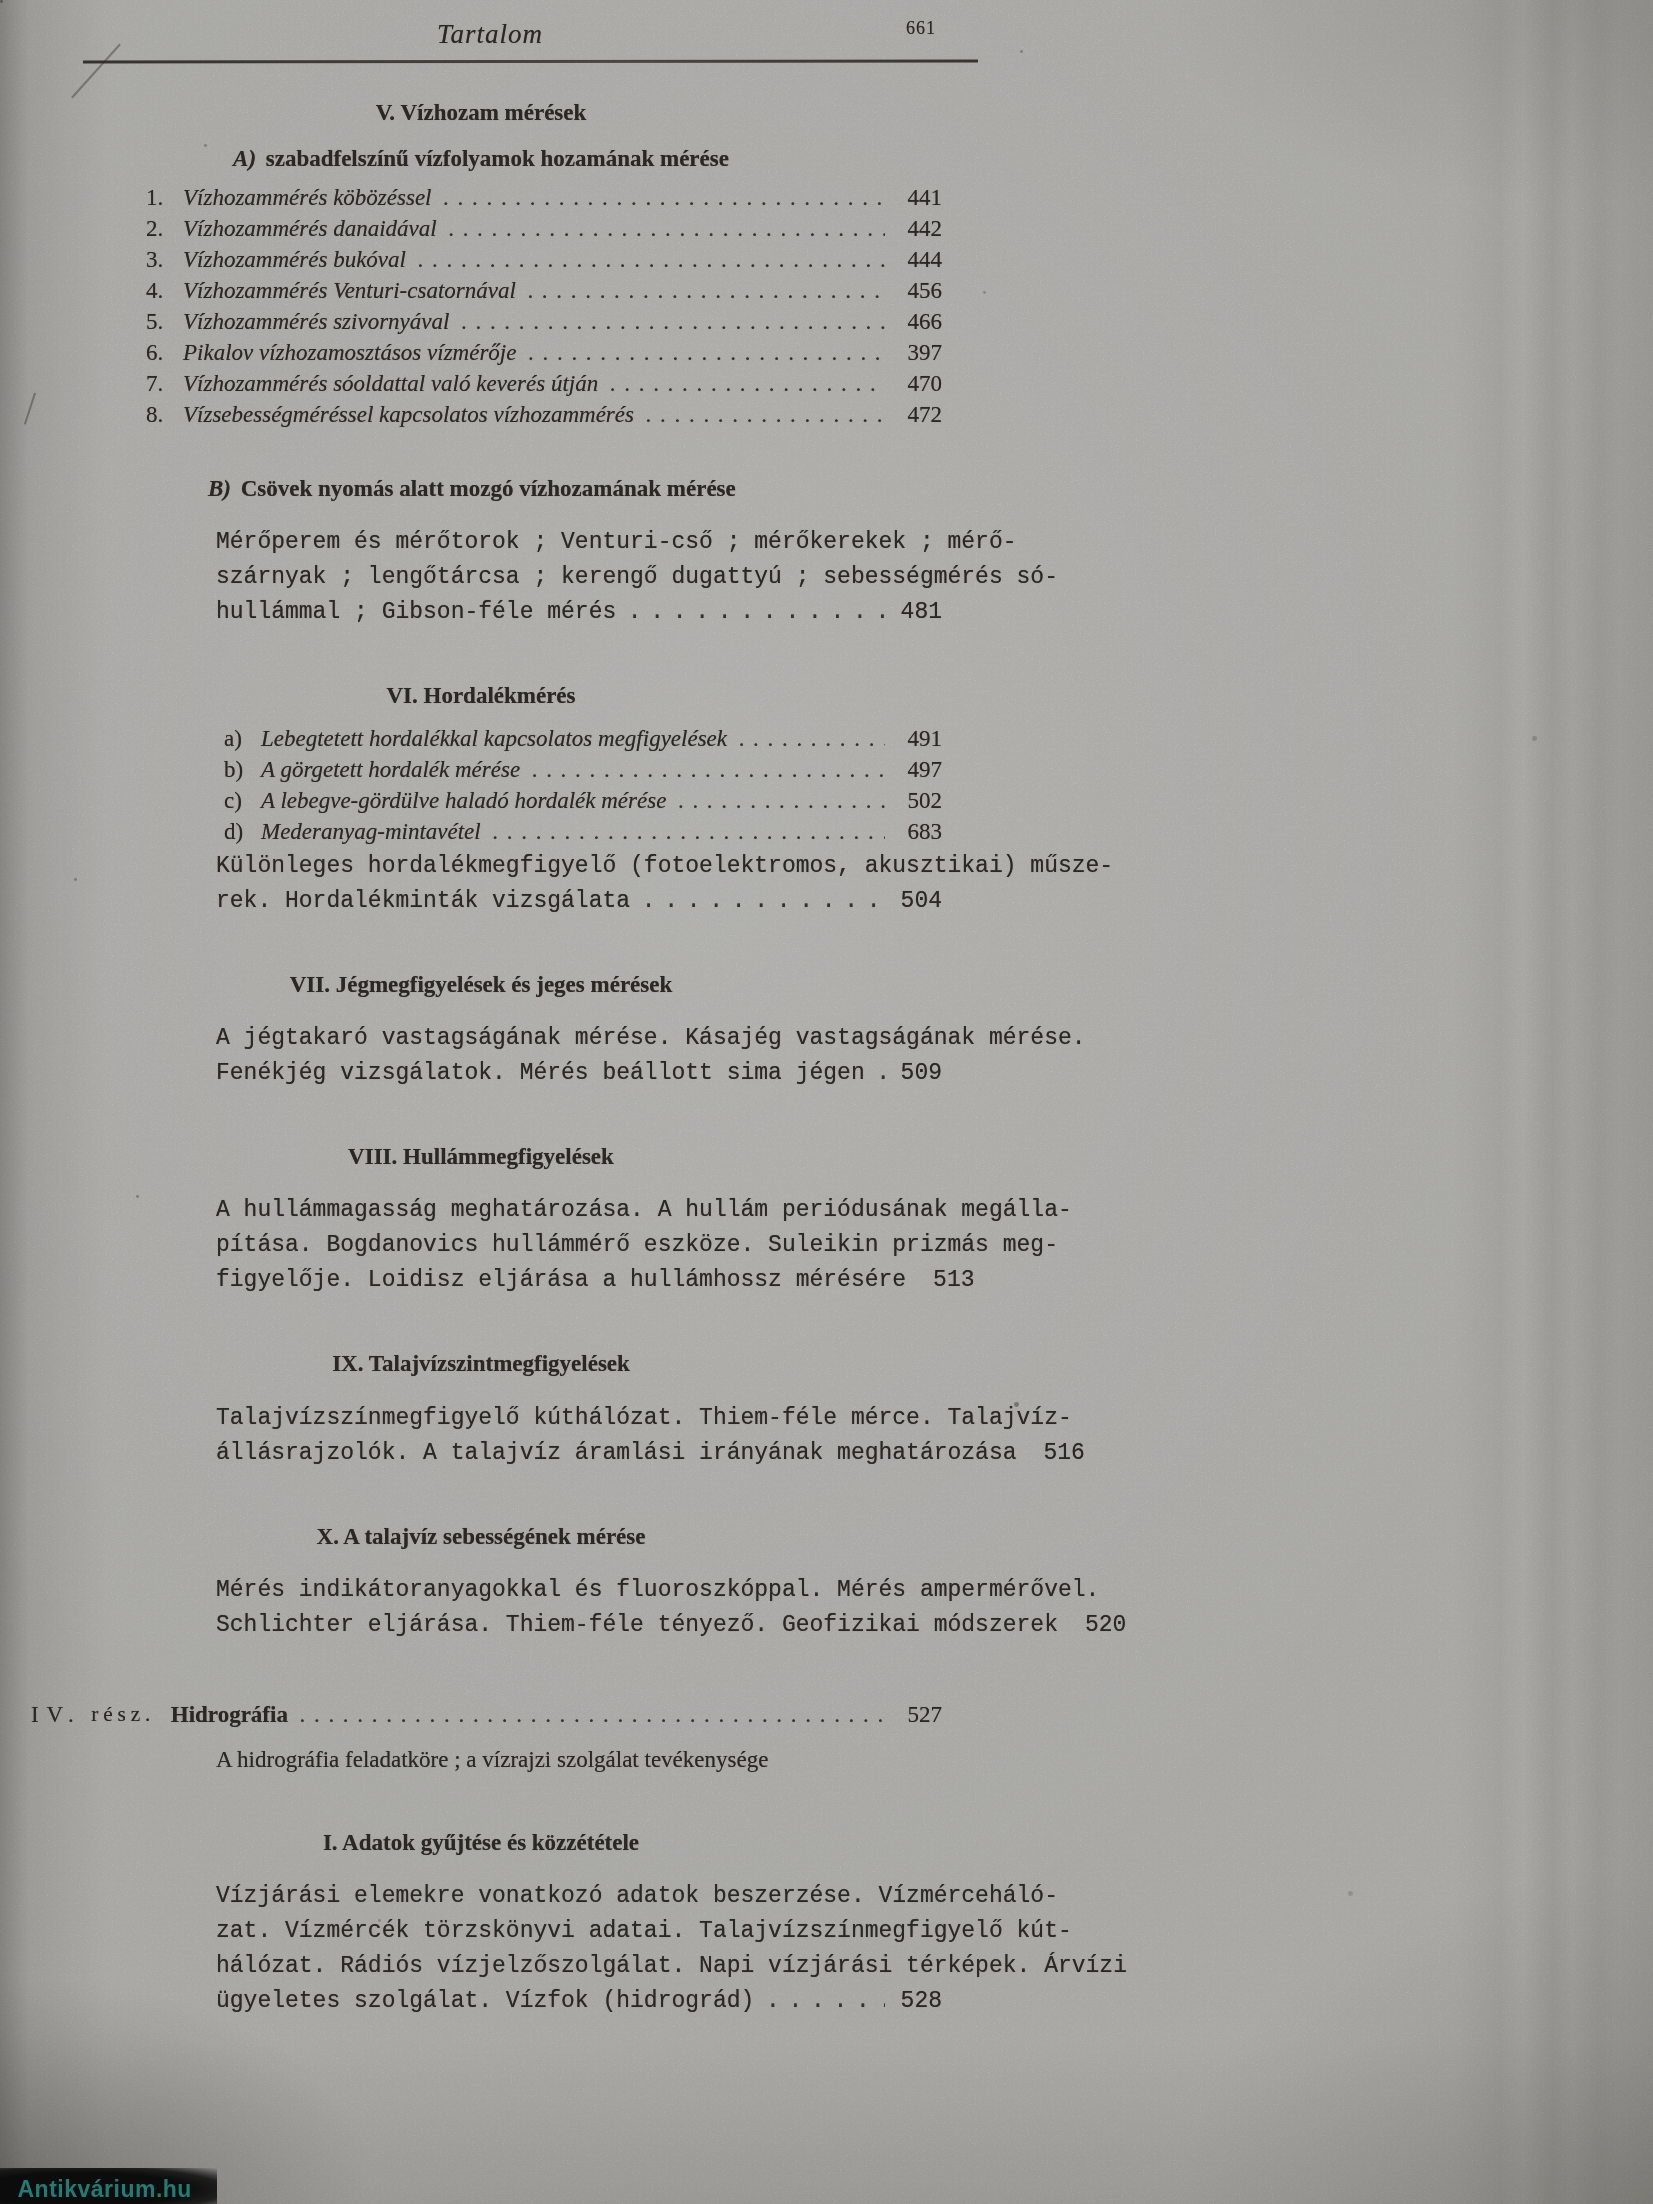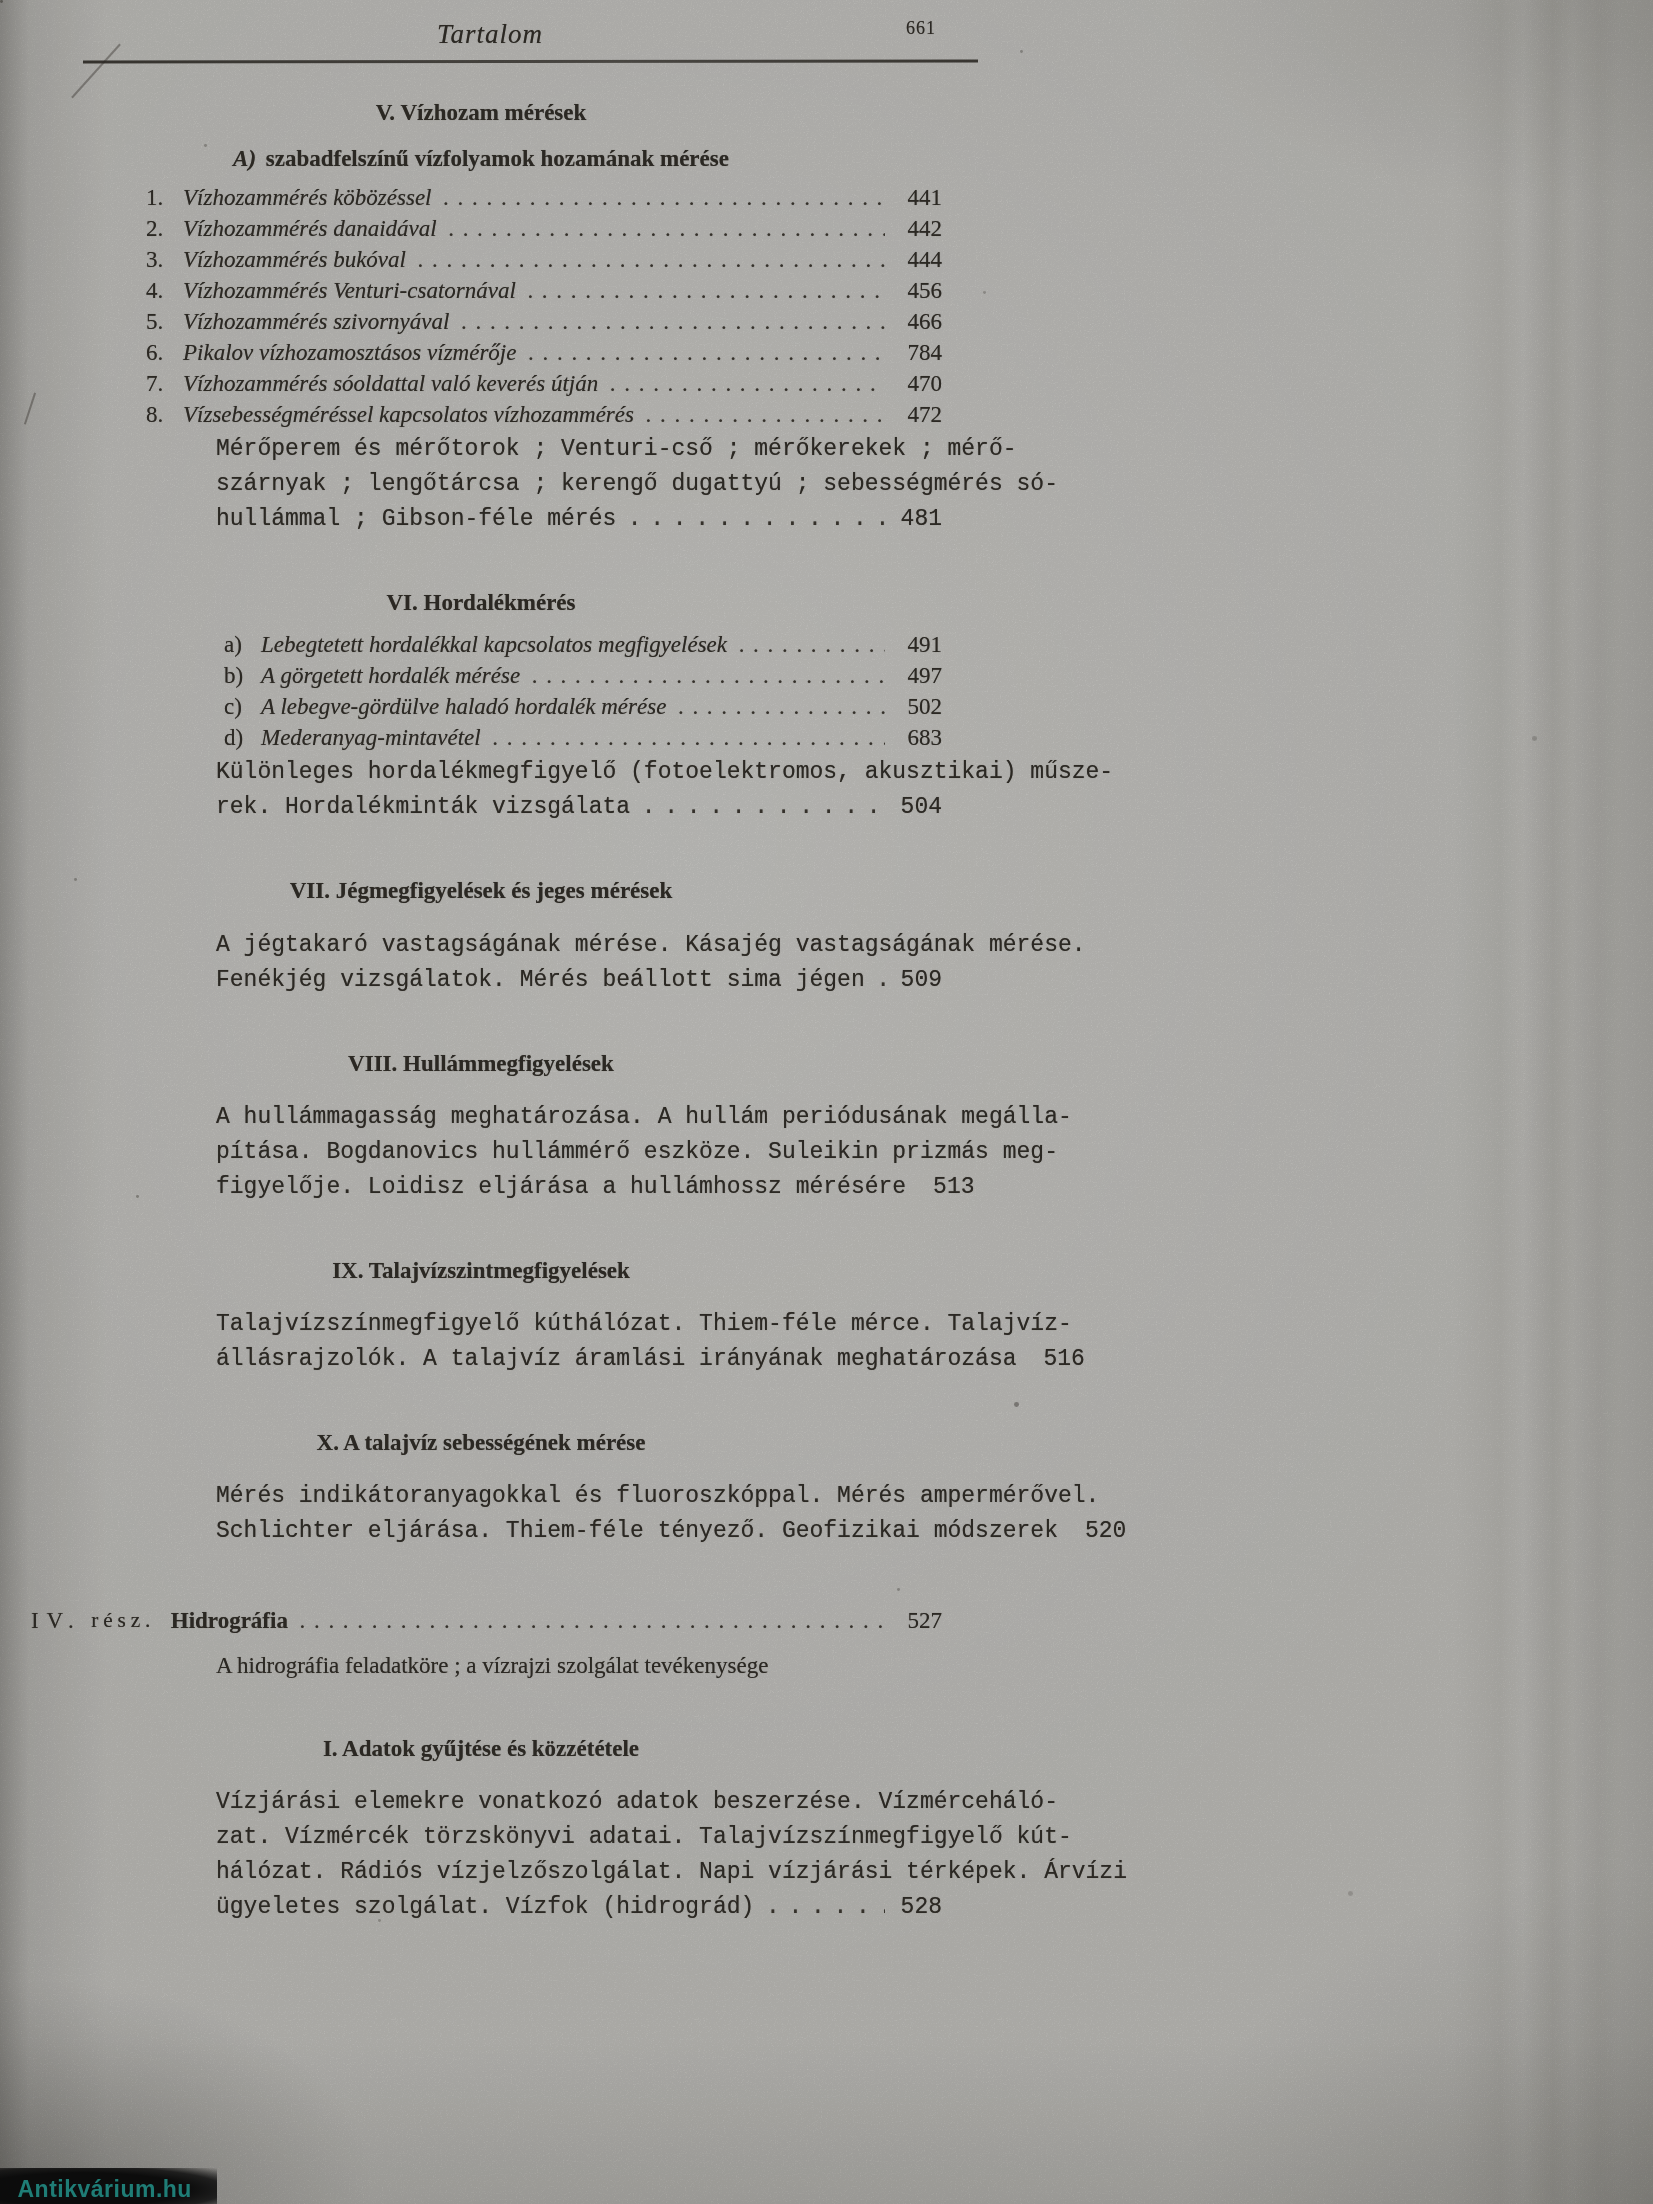--- a/index.html
+++ b/index.html
@@ -152,35 +152,36 @@
         <div class="entry-row">
           <span class="e-label">5.</span>
           <span class="e-text it">Vízhozammérés szivornyával</span>
           <span class="leader"></span>
           <span class="e-page">466</span>
         </div>
         <div class="entry-row">
           <span class="e-label">6.</span>
           <span class="e-text it">Pikalov vízhozamosztásos vízmérője</span>
           <span class="leader"></span>
-          <span class="e-page">784</span>
+          <span class="e-page">397</span>
         </div>
         <div class="entry-row">
           <span class="e-label">7.</span>
           <span class="e-text it">Vízhozammérés sóoldattal való keverés útján</span>
           <span class="leader"></span>
           <span class="e-page">470</span>
         </div>
         <div class="entry-row">
           <span class="e-label">8.</span>
           <span class="e-text it">Vízsebességméréssel kapcsolatos vízhozammérés</span>
           <span class="leader"></span>
           <span class="e-page">472</span>
         </div>
       </div>
+      <div class="heading subleft"><span class="hp">B)</span><span>Csövek nyomás alatt mozgó vízhozamának mérése</span></div>
       <div class="para">
         <div class="par-line">Mérőperem és mérőtorok ; Venturi-cső ; mérőkerekek ; mérő-</div>
         <div class="par-line">szárnyak ; lengőtárcsa ; kerengő dugattyú ; sebességmérés só-</div>
         <div class="entry-row">
           <span class="e-text">hullámmal ; Gibson-féle mérés</span>
           <span class="leader"></span>
           <span class="e-page">481</span>
         </div>
       </div>
       <div class="heading section">VI. Hordalékmérés</div>

